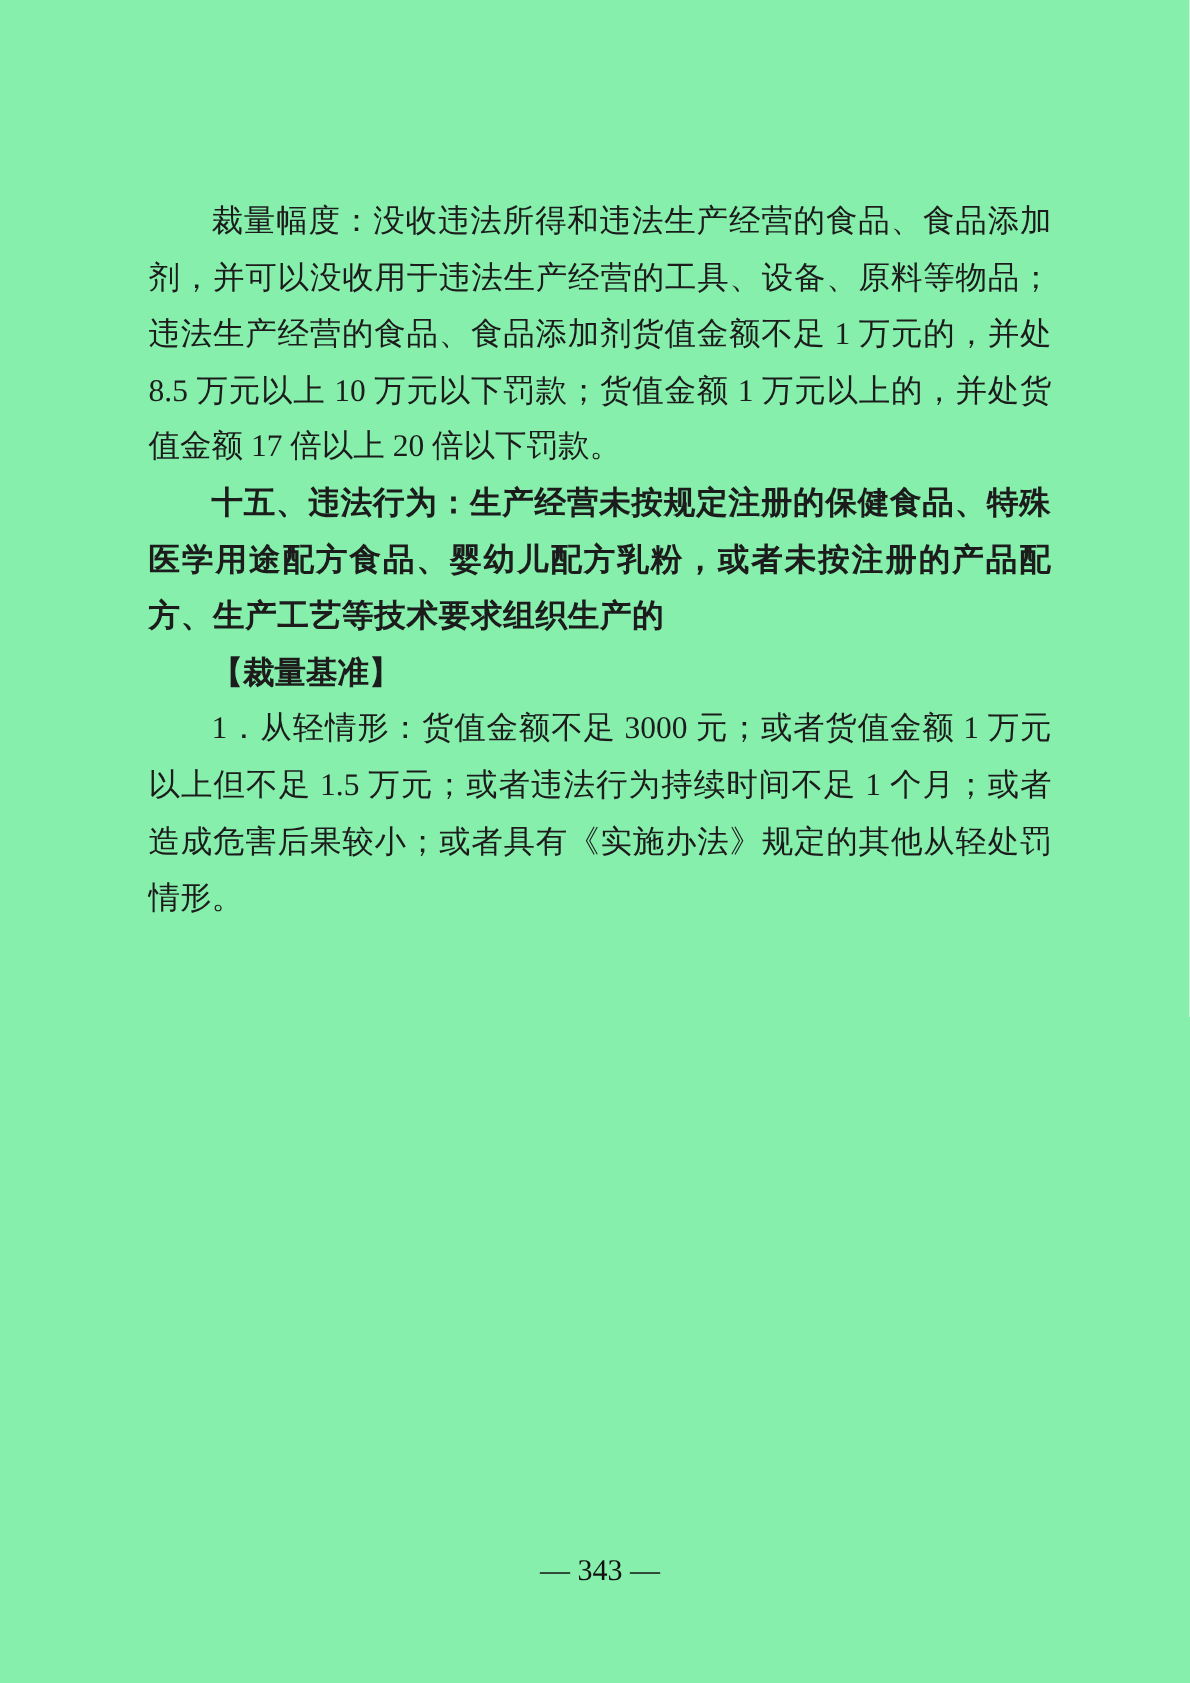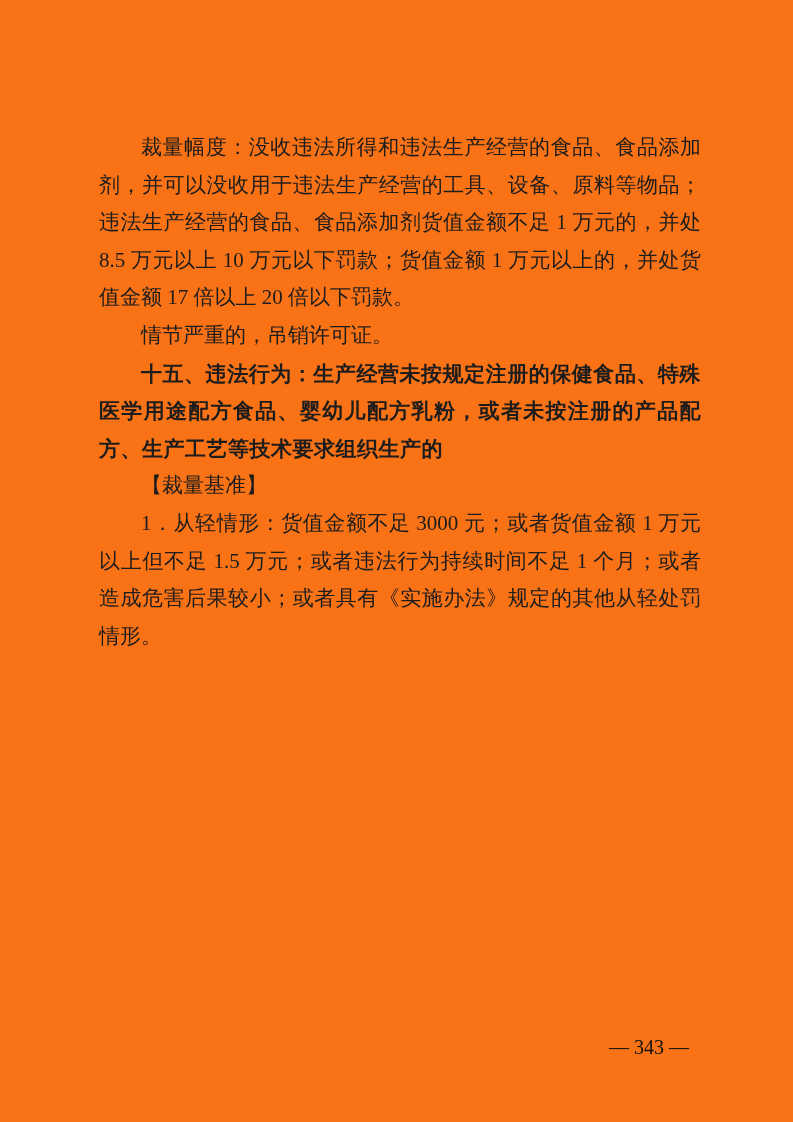--- a/index.html
+++ b/index.html
@@ -4,21 +4,21 @@
 <style>
   html, body {
     margin: 0;
     padding: 0;
     background: #ffffff;
   }
   .page {
     position: relative;
     width: 793px;
     height: 1122px;
-    background: #f97316;
+    background: #86efac;
     overflow: hidden;
     font-family: "Liberation Serif", "DejaVu Serif", serif;
     color: #1c1c1c;
   }
   .textblock {
     position: absolute;
     left: 99px;
     top: 129px;
     width: 602px;
     font-size: 21px;
@@ -32,44 +32,43 @@
   }
   .heading {
     font-family: "Liberation Sans", "DejaVu Sans", sans-serif;
     font-weight: bold;
     letter-spacing: 0.5px;
   }
   .lead-bold {
     font-weight: bold;
   }
   .benchmark-heading {
-    font-weight: normal;
+    font-weight: bold;
   }
   .footer {
     position: absolute;
-    left: 87px;
+    left: 99px;
     top: 1032px;
     width: 602px;
-    text-align: right;
+    text-align: center;
     font-size: 20px;
     line-height: 30px;
     color: #111111;
     font-family: "Liberation Serif", "DejaVu Serif", serif;
   }
 </style>
 </head>
 <body>
 
 <div class="page">
 
   <div class="textblock">
 
     <p>裁量幅度：没收违法所得和违法生产经营的食品、食品添加剂，并可以没收用于违法生产经营的工具、设备、原料等物品；违法生产经营的食品、食品添加剂货值金额不足 1 万元的，并处 8.5 万元以上 10 万元以下罚款；货值金额 1 万元以上的，并处货值金额 17 倍以上 20 倍以下罚款。</p>
 
-    <p>情节严重的，吊销许可证。</p>
 
     <p class="heading">十五、违法行为：生产经营未按规定注册的保健食品、特殊医学用途配方食品、婴幼儿配方乳粉，或者未按注册的产品配方、生产工艺等技术要求组织生产的</p>
 
 
 
 
     <p class="benchmark-heading">【裁量基准】</p>
 
     <p>1．从轻情形：货值金额不足 3000 元；或者货值金额 1 万元以上但不足 1.5 万元；或者违法行为持续时间不足 1 个月；或者造成危害后果较小；或者具有《实施办法》规定的其他从轻处罚情形。</p>
 

